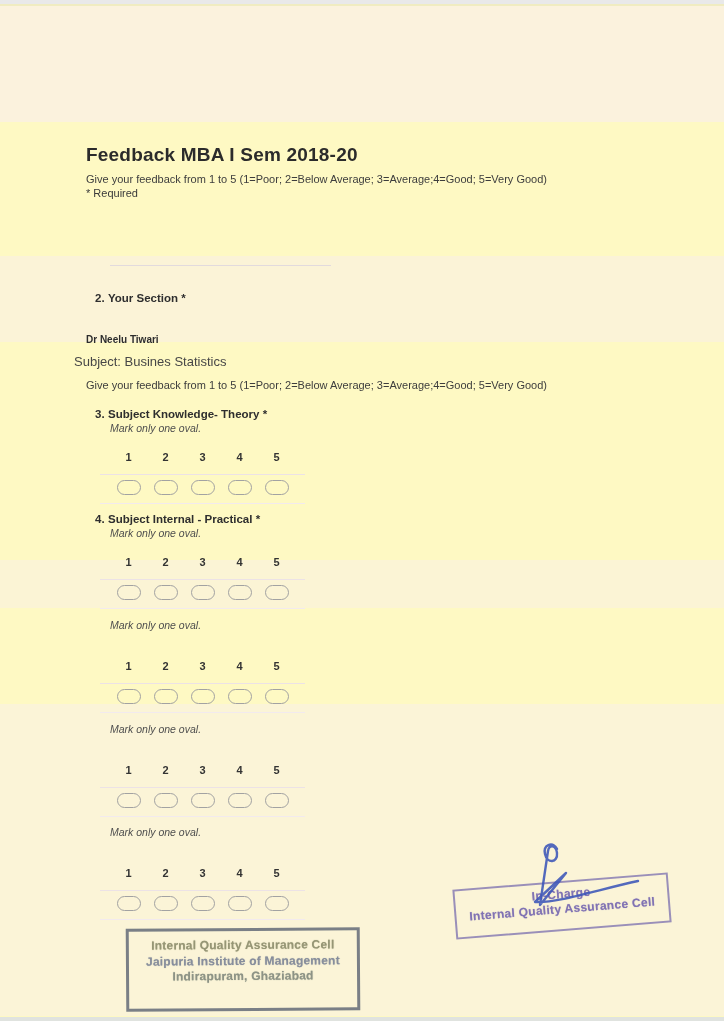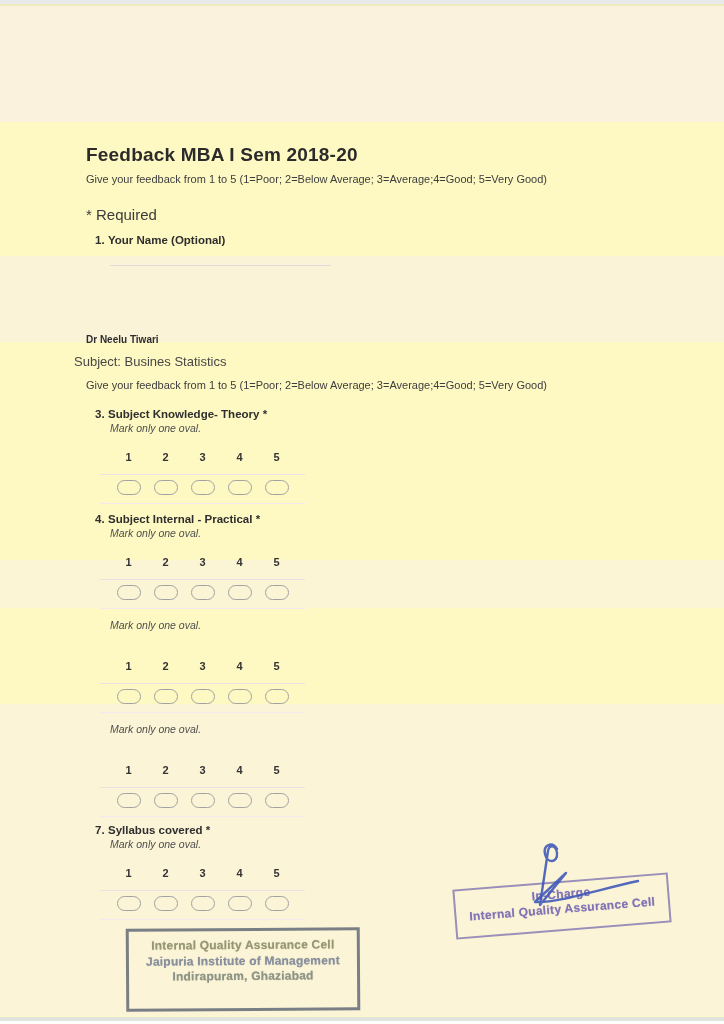--- a/index.html
+++ b/index.html
@@ -16,21 +16,21 @@
   .band-top{top:2px;height:116px;background:#f8edf3;opacity:.55;}
   .band-a{top:252px;height:86px;background:#f7edf2;opacity:.42;}
   .band-b{top:556px;height:48px;background:#f7edf2;opacity:.38;}
   .band-c{top:700px;height:312px;background:#f8eef3;opacity:.42;}
   .band-gray-bottom{top:1013px;height:4px;background:#d8dde6;opacity:.8;}
   .band-white-bottom{top:1017px;height:7px;background:#ffffff;}
 
   
   .title{left:86px;top:140px;font-size:19px;font-weight:bold;color:#2b2b2b;letter-spacing:.2px;}
   .scale-note{left:86px;top:169px;font-size:11px;color:#3d3d3d;}
-  .required{left:86px;top:202px;font-size:15px;color:#3a3a3a;}
+  .required{left:86px;top:183px;font-size:11px;color:#3a3a3a;}
   .instructor{left:86px;top:330px;font-size:10px;font-weight:bold;color:#2d2d2d;}
   .subject{left:74px;top:350px;font-size:13px;color:#474747;}
   .scale-note2{left:86px;top:375px;font-size:11px;color:#3d3d3d;}
 
   .qblock{left:95px;width:300px;}
   .qline{font-size:11.5px;font-weight:bold;color:#2e2e2e;}
   .qnum{display:inline-block;width:13px;}
   .hint{margin-left:15px;margin-top:2px;font-size:10.5px;font-style:italic;color:#4e4e4e;}
   .numrow{position:absolute;top:43px;left:15px;display:flex;}
   .numrow .cell{width:37px;text-align:center;font-size:11px;font-weight:bold;color:#333;}
@@ -76,25 +76,25 @@
   <div class="abs band band-a"></div>
   <div class="abs band band-b"></div>
   <div class="abs band band-c"></div>
   <div class="abs band band-gray-bottom"></div>
   <div class="abs band band-white-bottom"></div>
 
   <div class="abs title">Feedback MBA I Sem 2018-20</div>
   <div class="abs scale-note">Give your feedback from 1 to 5  (1=Poor; 2=Below Average; 3=Average;4=Good; 5=Very Good)</div>
   <div class="abs required">* Required</div>
 
-  <div class="abs qblock" style="top:230px">
-    <div class="qline"><span class="qnum">1.</span><span>Your Name (Optional)</span></div>
-  </div>
   <div class="abs name-line"></div>
 
+  <div class="abs qblock" style="top:288px">
+    <div class="qline"><span class="qnum">2.</span><span>Your Section *</span></div>
+  </div>
 
   <div class="abs instructor">Dr Neelu Tiwari</div>
   <div class="abs subject">Subject: Busines Statistics</div>
   <div class="abs scale-note2">Give your feedback from 1 to 5  (1=Poor; 2=Below Average; 3=Average;4=Good; 5=Very Good)</div>
 
   <div class="abs qblock" style="top:404px">
     <div class="qline"><span class="qnum">3.</span><span>Subject Knowledge- Theory *</span></div>
     <div class="hint">Mark only one oval.</div>
     <div class="numrow">
       <span class="cell">1</span>
@@ -209,21 +209,20 @@
           <span class="oval"></span>
         </span>
       <span class="cell">
           <span class="oval"></span>
         </span>
     </div>
     <div class="faint-line2"></div>
   </div>
 
   <div class="abs qblock" style="top:820px">
-    <div class="qline"><span class="qnum">7.</span><span>Syllabus covered *</span></div>
     <div class="hint">Mark only one oval.</div>
     <div class="numrow">
       <span class="cell">1</span>
       <span class="cell">2</span>
       <span class="cell">3</span>
       <span class="cell">4</span>
       <span class="cell">5</span>
     </div>
     <div class="faint-line"></div>
     <div class="ovalrow">

